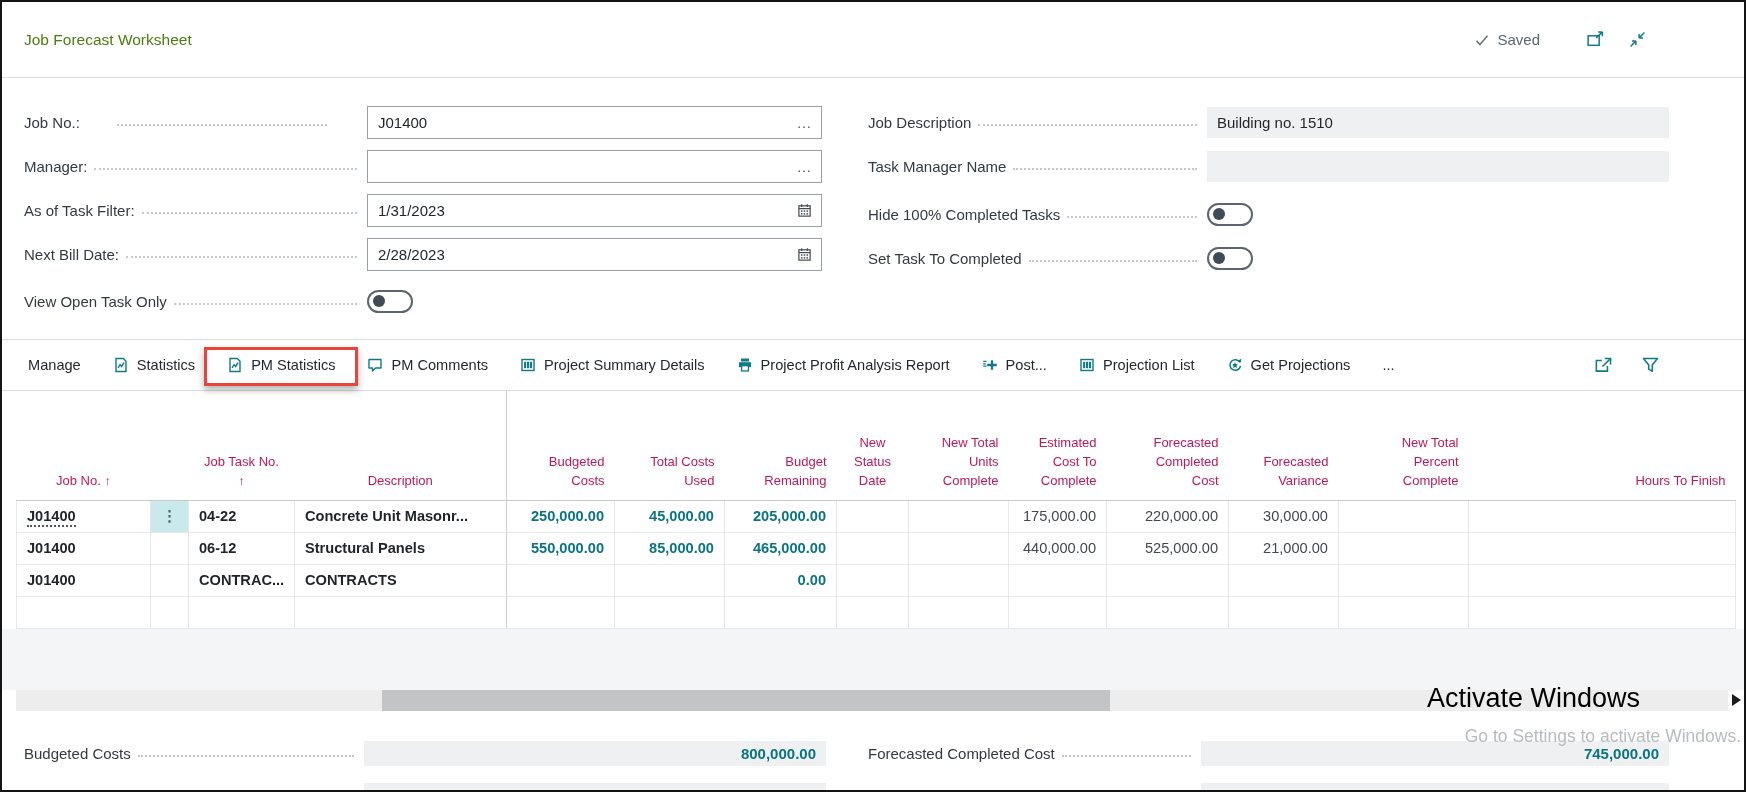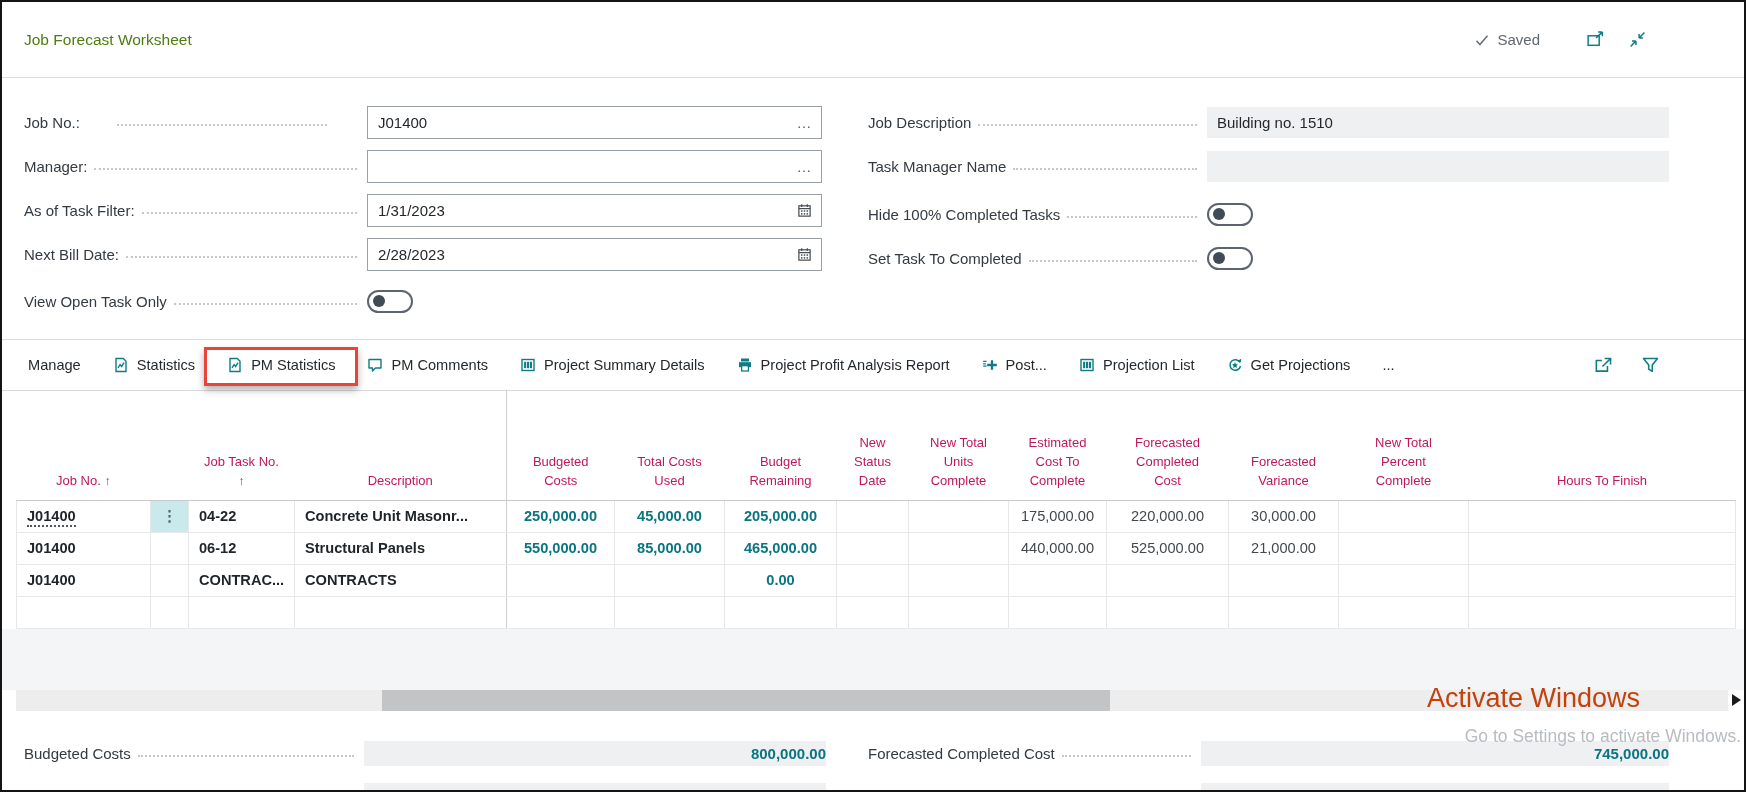--- a/index.html
+++ b/index.html
@@ -47,41 +47,41 @@
   .tb-right{margin-left:auto;display:flex;align-items:center;gap:28px}
   
   .grid{position:absolute;top:388px;left:14px}
   .grid table{border-collapse:collapse;table-layout:fixed;width:1719px}
   .grid th{vertical-align:bottom;height:110px;box-sizing:border-box;padding:0 10px 9px;
     font-weight:normal;font-size:13px;color:#be185d;line-height:1.45;white-space:pre-line;
     border-bottom:1px solid #c7c9cb;overflow:hidden}
   .grid td{height:32px;box-sizing:border-box;border-bottom:1px solid #e7e8ea;border-right:1px solid #e7e8ea;
     padding:0 10px;font-size:14.6px;white-space:nowrap;overflow:hidden}
   .grid td:first-child{border-left:1px solid #e7e8ea}
-  .al-r{text-align:center}.al-c{text-align:center}
+  .al-r{text-align:right}.al-c{text-align:center}
   .frz{border-right:1px solid #ccd0d3 !important}
   .cell-text{color:#1f2428;font-weight:bold}
   .cell-teal{color:#0a7480;font-weight:bold}
   .cell-gray{color:#43484d}
   .menu-cell{padding:0 2px;text-align:center}
   .menu-cell.active{background:#c9e9ed;color:#53636c;font-weight:bold;font-size:15px}
   .focus-cell{border-bottom:2px dotted #50565c;padding-bottom:1px}
   
   .below-grid{position:absolute;top:627px;left:0;right:0;height:61px;background:#f4f5f7}
   .hscroll{position:absolute;top:688px;left:14px;width:1712px;height:21px;background:#ededee}
   .hthumb{position:absolute;left:366px;top:0;width:728px;height:21px;background:#c2c4c6;cursor:pointer}
   .scroll-arrow{position:absolute;top:692px;left:1730px;width:0;height:0;cursor:pointer;
     border-top:6px solid transparent;border-bottom:6px solid transparent;border-left:9px solid #1c1c1c}
-  .watermark1{position:absolute;top:681px;right:104px;font-size:27px;color:#c2410c;pointer-events:none}
+  .watermark1{position:absolute;top:681px;right:104px;font-size:27px;color:#000000;pointer-events:none}
   .watermark2{position:absolute;top:724px;right:3px;font-size:17.5px;color:#b7bcc1;pointer-events:none;z-index:3}
   .totals-row{position:absolute;top:739px;display:flex;align-items:center;height:25px}
   #totals-left{left:22px;width:802px}
   #totals-right{left:866px;width:801px}
   .total-field{flex:none;height:25px;background:#eff0f2;display:flex;align-items:center;justify-content:flex-end;
-    box-sizing:border-box;font-size:15px;font-weight:bold;color:#0a7480}
+    padding-right:10px;box-sizing:border-box;font-size:15px;font-weight:bold;color:#0a7480}
   #totals-left .total-field{width:462px}
   #totals-right .total-field{width:468px}
   .sliver{position:absolute;top:781px;height:8px;background:#eff0f2}
   .sliver.l{left:362px;width:462px}
   .sliver.r{left:1199px;width:468px}
 </style>
 </head>
 <body>
 
 <header class="topbar">

